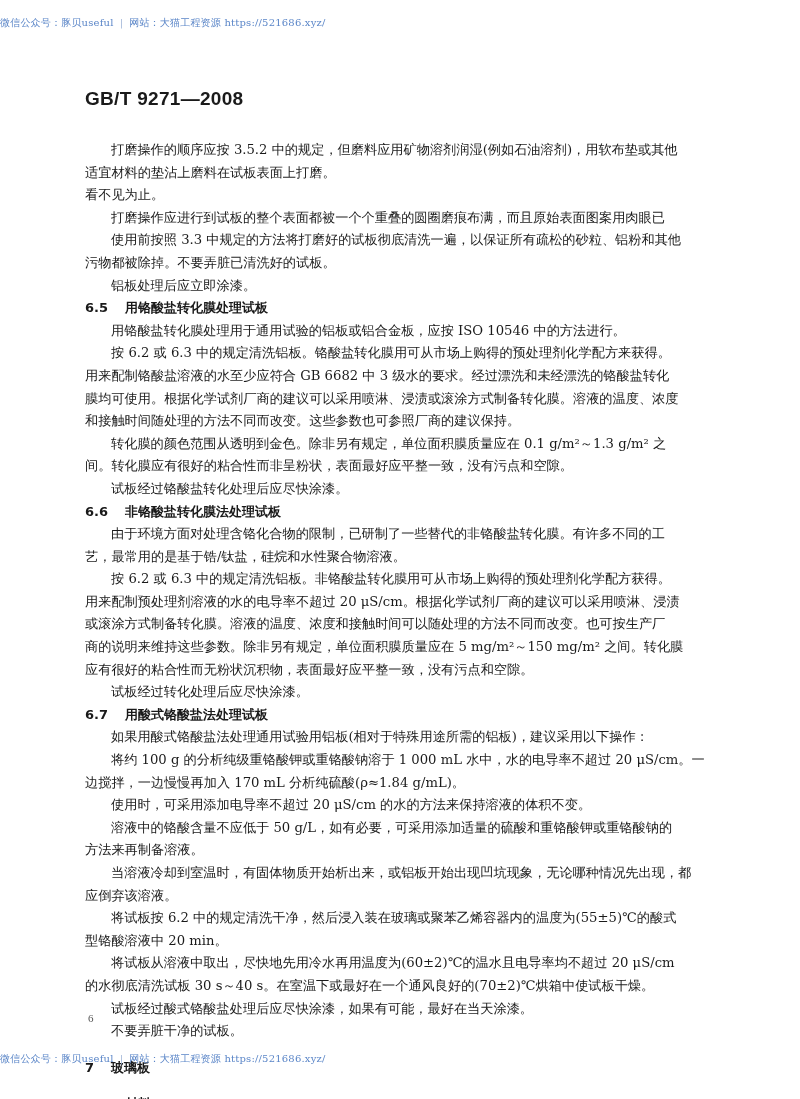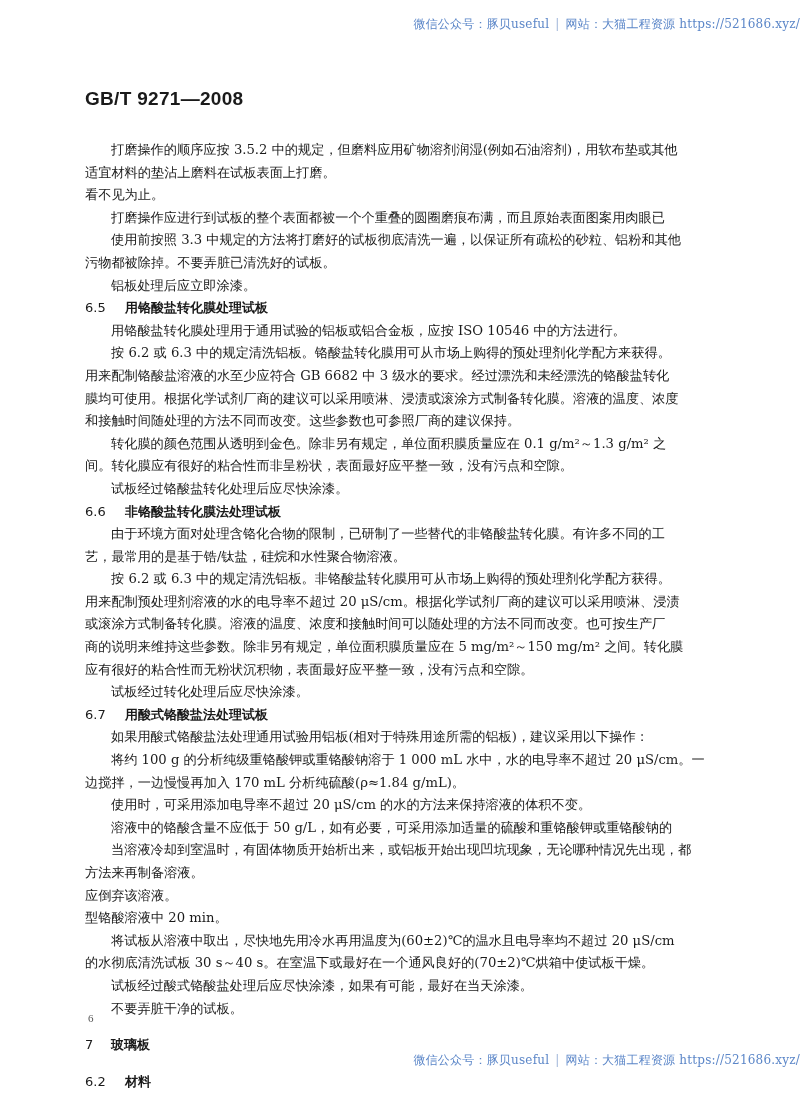--- a/index.html
+++ b/index.html
@@ -1,30 +1,30 @@
 <!DOCTYPE html>
 <html><head>
 <meta charset="utf-8">
 <style>
   html, body { margin: 0; padding: 0; background: #ffffff; }
   body { width: 800px; height: 1099px; position: relative; overflow: hidden;
          font-family: "DejaVu Serif", "Liberation Serif", serif; color: #1a1a1a; }
-  .watermark { position: absolute; left: 0; width: 800px; text-align: right;
-               font-size: 12px; color: #5b86c8; letter-spacing: 0.2px;
+  .watermark { position: absolute; left: 0; width: 800px; text-align: left;
+               font-size: 10px; color: #5b86c8; letter-spacing: 0.2px;
                font-family: "DejaVu Serif", "Liberation Serif", serif; }
   .wm-top { top: 16px; }
   .wm-bottom { top: 1052px; }
   .wm-sep { color: #9fb5d8; margin: 0 6px; }
   .std-no { position: absolute; left: 85px; top: 88px; font-size: 19px; font-weight: bold;
             font-family: "Liberation Sans", "DejaVu Sans", sans-serif; letter-spacing: 0.3px; }
   .page { position: absolute; left: 85px; top: 123px; width: 625px; margin-top: 16px; }
   .line { font-size: 13.2px; line-height: 22.6px; height: 22.6px; white-space: nowrap; overflow: visible; }
   .indent { padding-left: 26px; }
   .h { font-weight: bold; font-family: "DejaVu Sans", "Liberation Sans", sans-serif; font-size: 13px; }
-  .h .num { display: inline-block; width: 40px; font-weight: normal; }
+  .h .num { display: inline-block; width: 40px; font-weight: bold; }
   .h7 .num { width: 26px; }
   .gap { height: 14px; }
   .page-num { position: absolute; left: 88px; top: 1012px; font-size: 11px; color: #555;
               font-family: "Liberation Serif", serif; }
 </style>
 </head>
 <body>
 
 <div class="watermark wm-top">
   <span>微信公众号：豚贝useful</span><span class="wm-sep">|</span><span>网站：大猫工程资源 https://521686.xyz/</span>
@@ -60,23 +60,24 @@
   <div class="line">商的说明来维持这些参数。除非另有规定，单位面积膜质量应在 5 mg/m²～150 mg/m² 之间。转化膜</div>
   <div class="line">应有很好的粘合性而无粉状沉积物，表面最好应平整一致，没有污点和空隙。</div>
   <div class="line indent">试板经过转化处理后应尽快涂漆。</div>
 
   <div class="line h"><span class="num">6.7</span><span>用酸式铬酸盐法处理试板</span></div>
   <div class="line indent">如果用酸式铬酸盐法处理通用试验用铝板(相对于特殊用途所需的铝板)，建议采用以下操作：</div>
   <div class="line indent">将约 100 g 的分析纯级重铬酸钾或重铬酸钠溶于 1 000 mL 水中，水的电导率不超过 20 μS/cm。一</div>
   <div class="line">边搅拌，一边慢慢再加入 170 mL 分析纯硫酸(ρ≈1.84 g/mL)。</div>
   <div class="line indent">使用时，可采用添加电导率不超过 20 μS/cm 的水的方法来保持溶液的体积不变。</div>
   <div class="line indent">溶液中的铬酸含量不应低于 50 g/L，如有必要，可采用添加适量的硫酸和重铬酸钾或重铬酸钠的</div>
+  <div class="line">方法来再制备溶液。</div>
   <div class="line indent">当溶液冷却到室温时，有固体物质开始析出来，或铝板开始出现凹坑现象，无论哪种情况先出现，都</div>
-  <div class="line">方法来再制备溶液。</div>
   <div class="line">应倒弃该溶液。</div>
+  <div class="line indent">将试板按 6.2 中的规定清洗干净，然后浸入装在玻璃或聚苯乙烯容器内的温度为(55±5)℃的酸式</div>
   <div class="line">型铬酸溶液中 20 min。</div>
   <div class="line indent">将试板从溶液中取出，尽快地先用冷水再用温度为(60±2)℃的温水且电导率均不超过 20 μS/cm</div>
   <div class="line">的水彻底清洗试板 30 s～40 s。在室温下或最好在一个通风良好的(70±2)℃烘箱中使试板干燥。</div>
   <div class="line indent">试板经过酸式铬酸盐处理后应尽快涂漆，如果有可能，最好在当天涂漆。</div>
   <div class="line indent">不要弄脏干净的试板。</div>
 
   <div class="gap"></div>
   <div class="line h h7"><span class="num">7</span><span>玻璃板</span></div>
   <div class="gap"></div>
   <div class="line h"><span class="num">6.2</span><span>材料</span></div>

